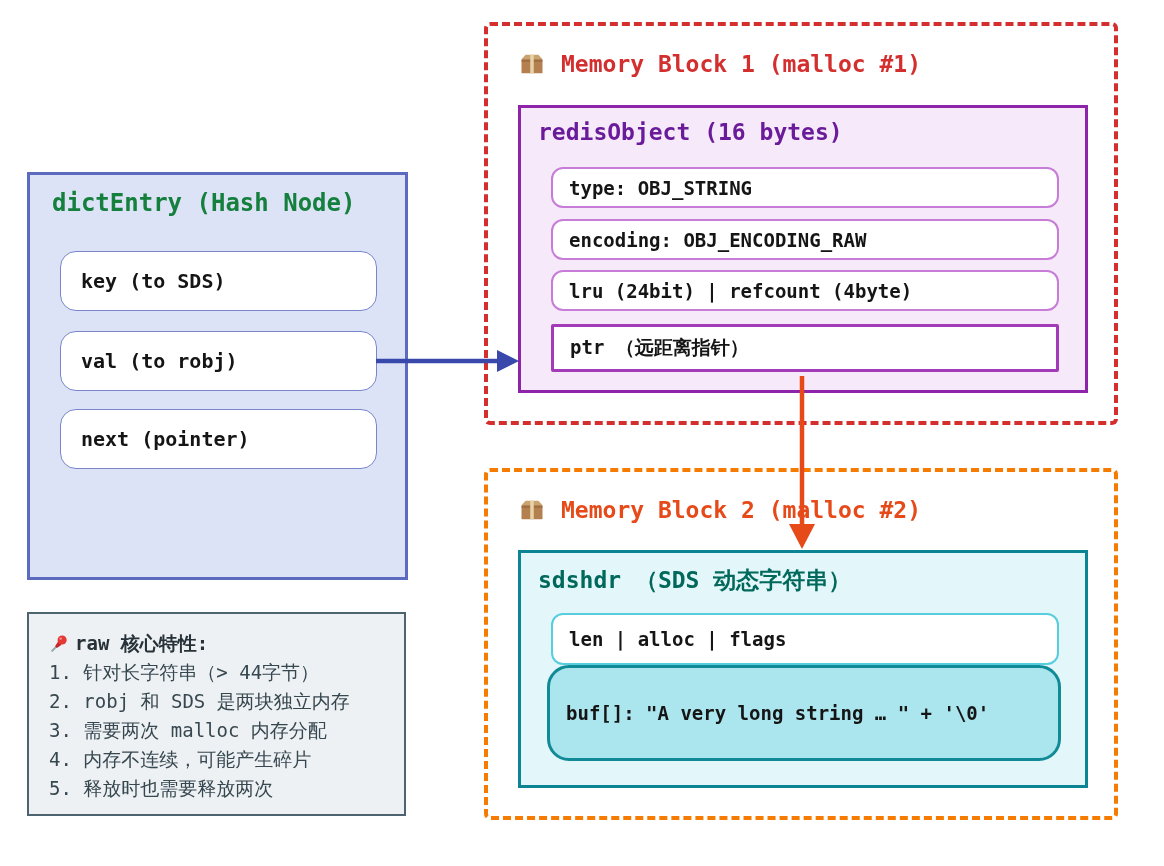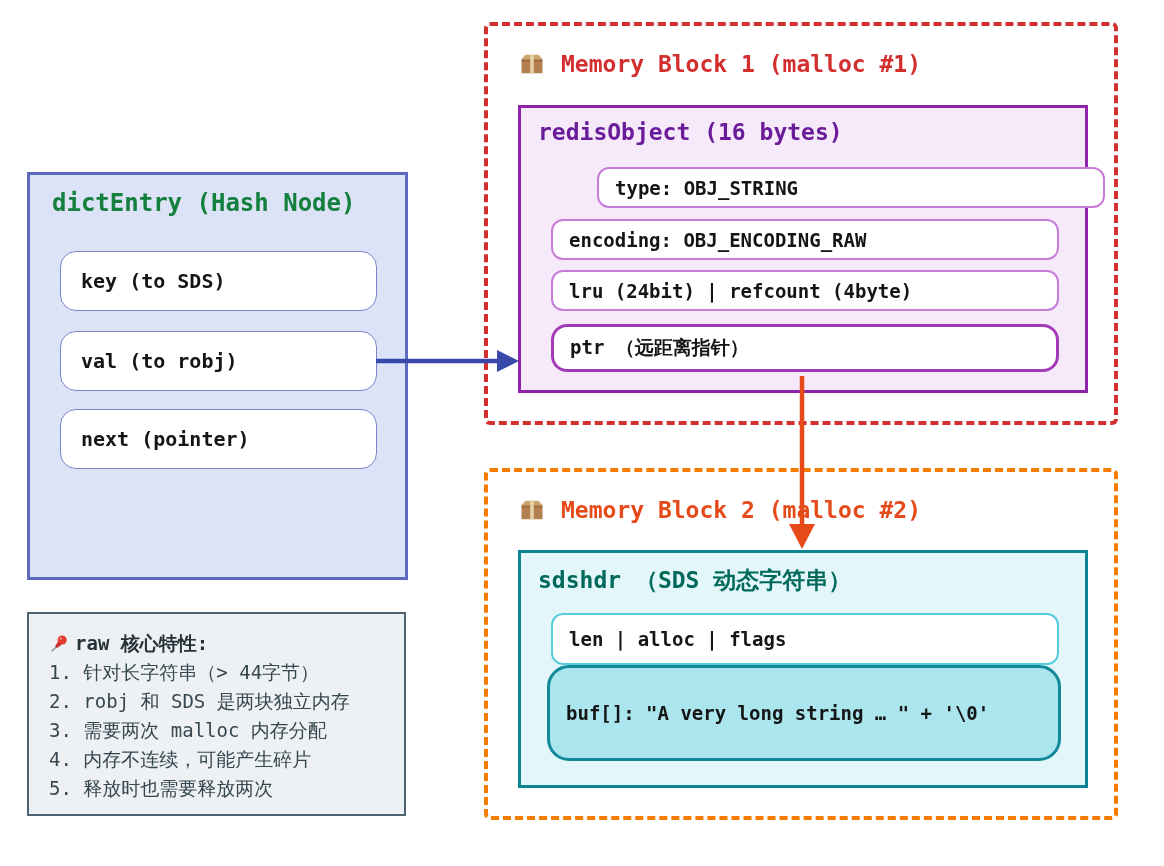--- a/index.html
+++ b/index.html
@@ -96,24 +96,24 @@
     position: absolute;
     left: 30px; width: 508px; height: 41px;
     background: #ffffff;
     border: 2px solid #c77dd8;
     border-radius: 12px;
     display: flex; align-items: center;
     padding-left: 16px;
     font-size: 19px; font-weight: bold; color: #151515;
     white-space: nowrap;
   }
-  .prow-type     { top: 59px; margin-left: 46px; }
+  .prow-type     { top: 59px; }
   .prow-encoding { top: 111px; }
   .prow-lru      { top: 162px; }
-  .prow-ptr      { top: 216px; height: 48px; border: 3px solid #a33ab8; border-radius: 16px; }
+  .prow-ptr      { top: 216px; height: 48px; border: 3px solid #a33ab8; border-radius: 2px; }
 
   
   .sds-box {
     position: absolute;
     left: 30px; top: 78px; width: 570px; height: 238px;
     background: #e3f6f9;
     border: 3px solid #0b8594;
     padding-left: 10px;
   }
   .sds-title {

